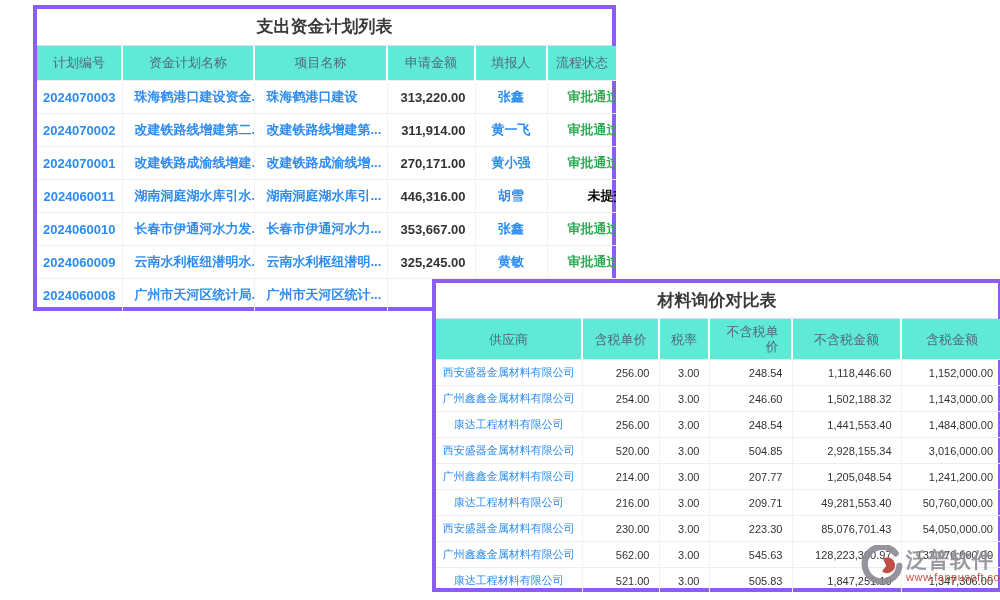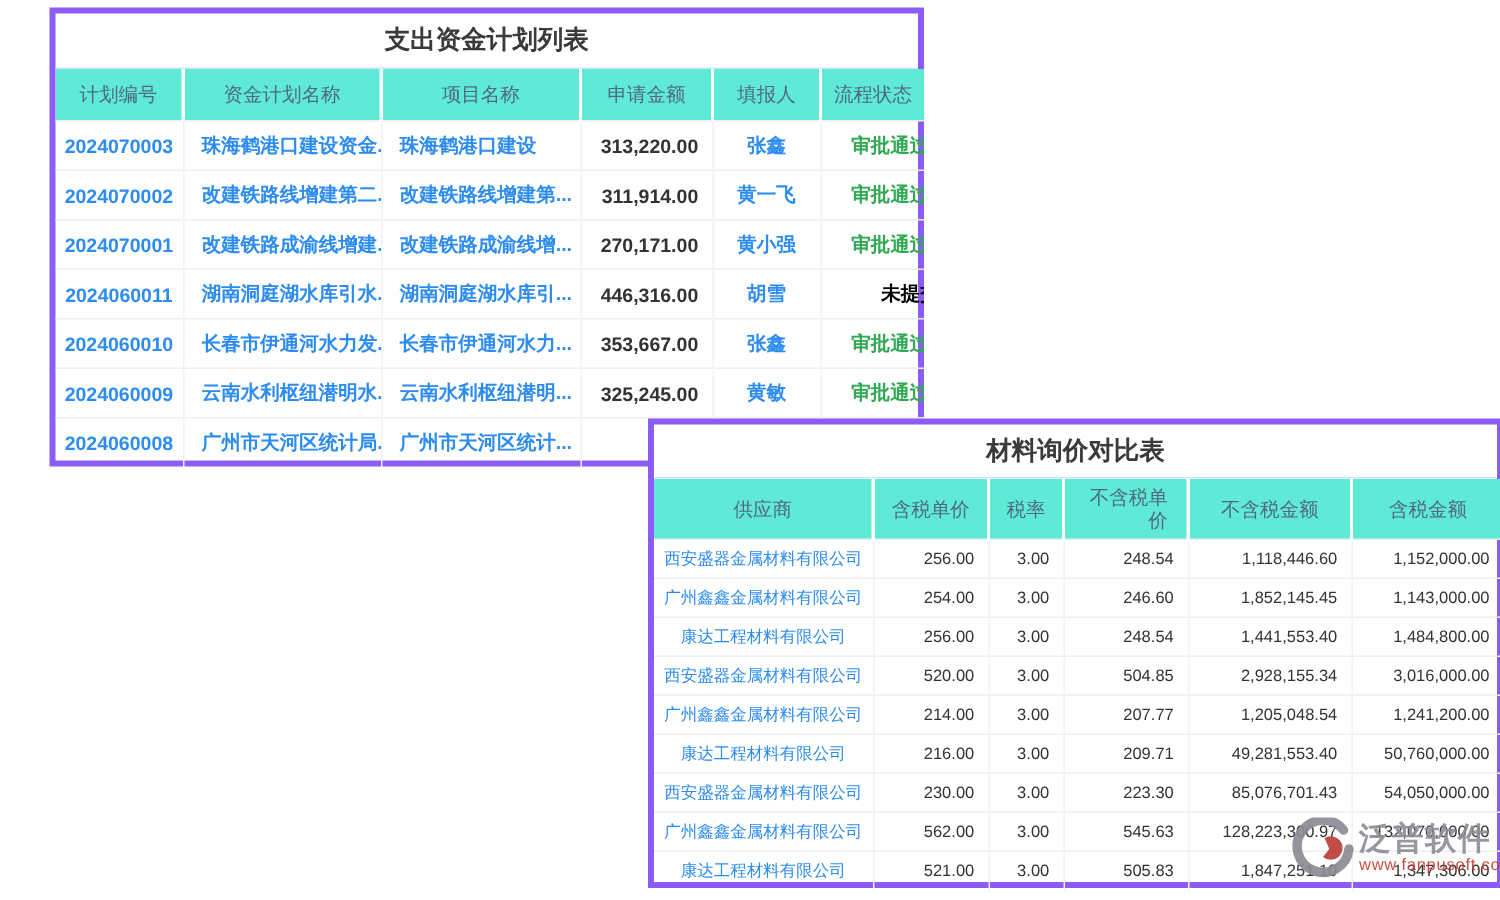--- a/index.html
+++ b/index.html
@@ -162,21 +162,21 @@
           <td class="c-right">3.00</td>
           <td class="c-right">248.54</td>
           <td class="c-right">1,118,446.60</td>
           <td class="c-right">1,152,000.00</td>
         </tr>
         <tr>
           <td class="blue">广州鑫鑫金属材料有限公司</td>
           <td class="c-right">254.00</td>
           <td class="c-right">3.00</td>
           <td class="c-right">246.60</td>
-          <td class="c-right">1,852,145.45</td>
+          <td class="c-right">1,502,188.32</td>
           <td class="c-right">1,143,000.00</td>
         </tr>
         <tr>
           <td class="blue">康达工程材料有限公司</td>
           <td class="c-right">256.00</td>
           <td class="c-right">3.00</td>
           <td class="c-right">248.54</td>
           <td class="c-right">1,441,553.40</td>
           <td class="c-right">1,484,800.00</td>
         </tr>

